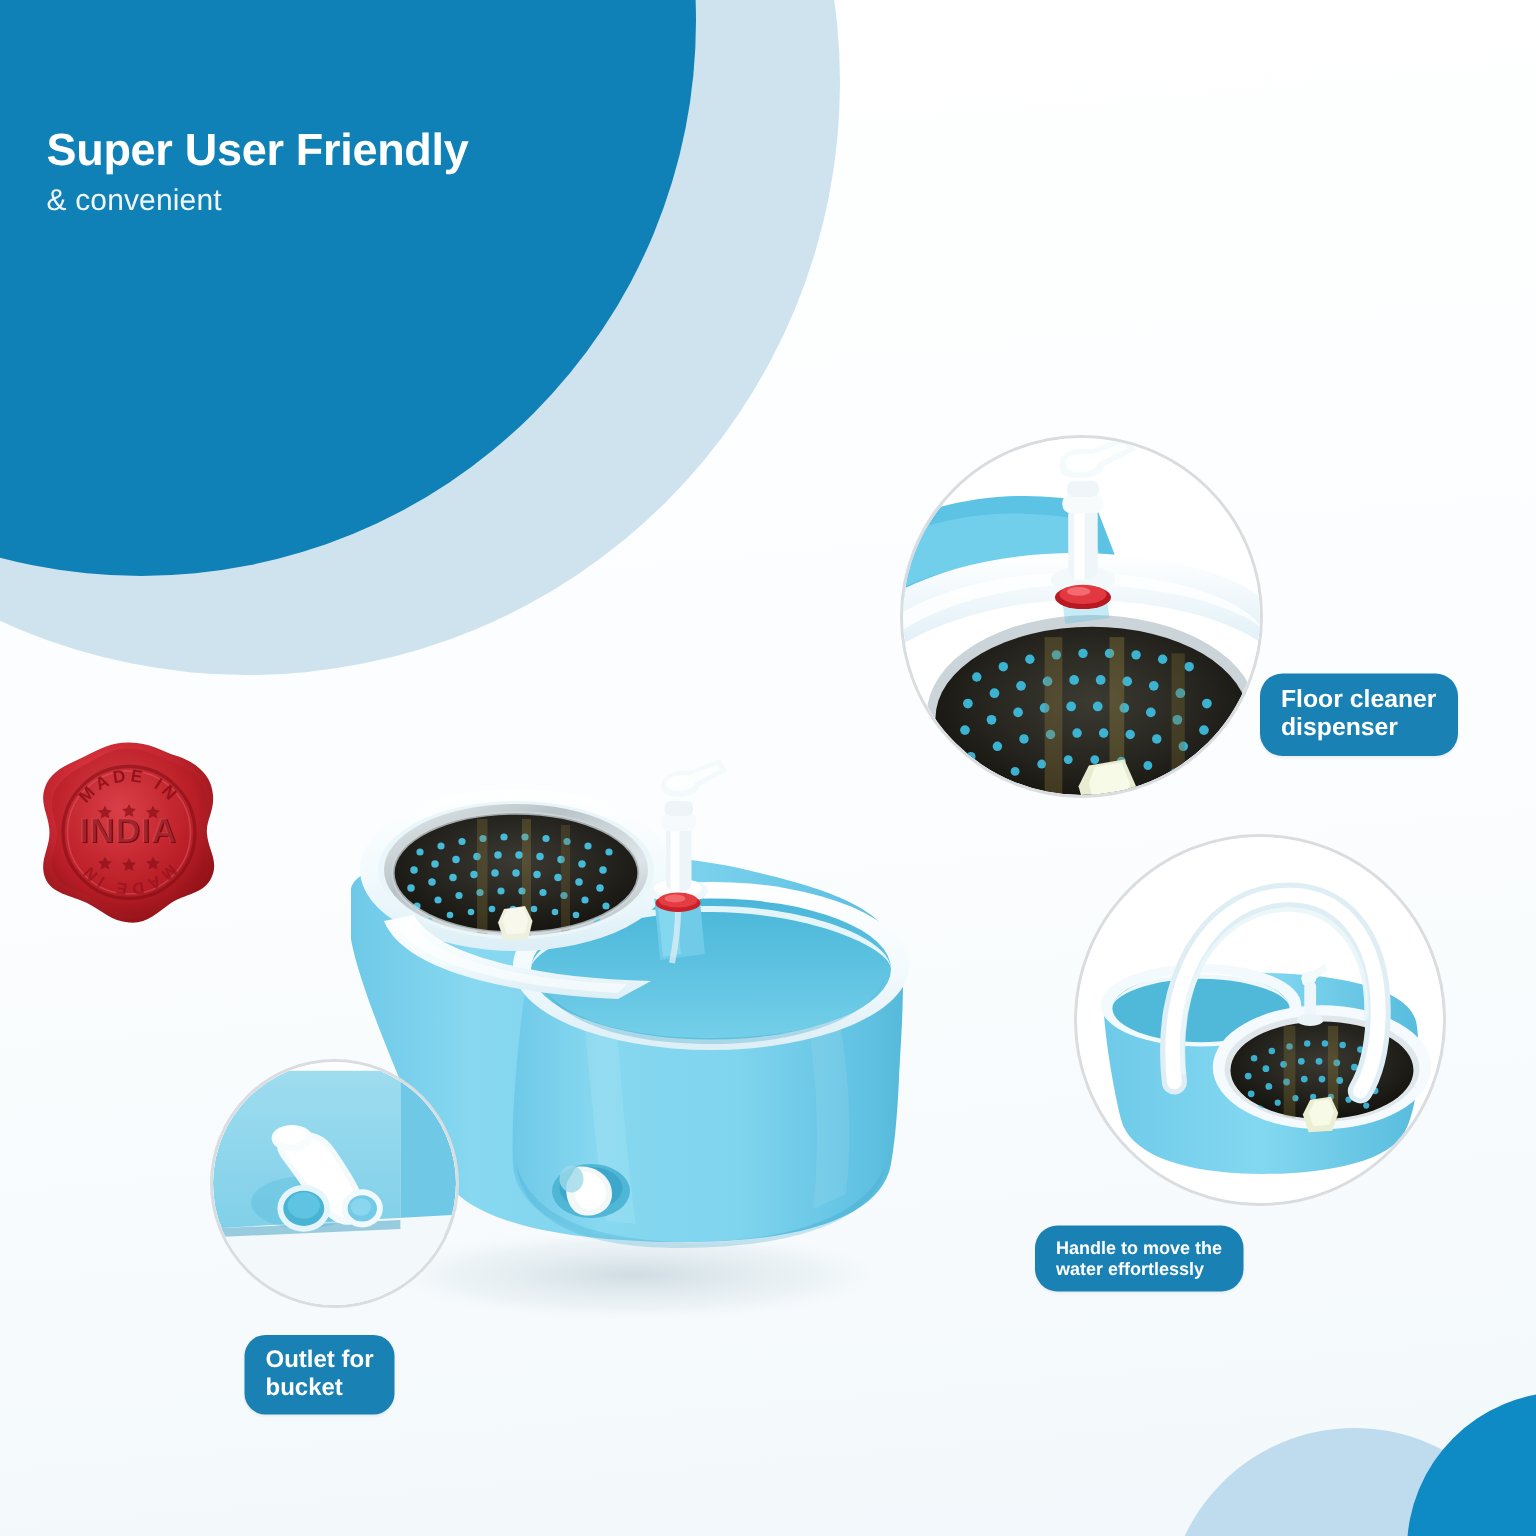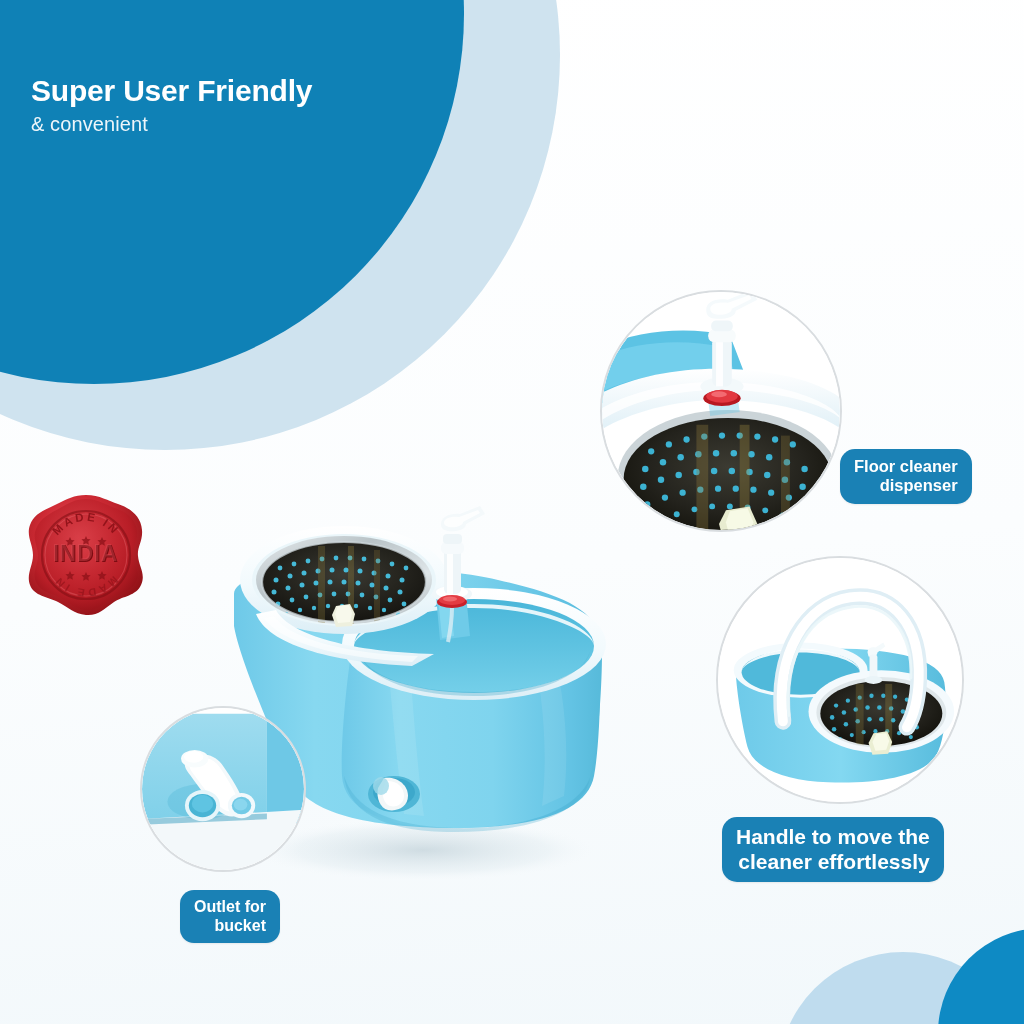--- a/index.html
+++ b/index.html
@@ -14,45 +14,45 @@
            background:linear-gradient(175deg,#ffffff 0%,#fbfdfe 55%,#f2f8fb 100%); }
 
   
   .blob { position:absolute; border-radius:50%; }
   .blob-hdr-light { left:-230px; top:-340px; width:790px; height:790px; background:#cfe3ef; }
   .blob-hdr-dark  { left:-276px; top:-356px; width:740px; height:740px; background:#0f81b6; }
   .blob-bl-light  { left:778px; top:952px; width:250px; height:250px; background:#bfdcee; }
   .blob-br-dark   { left:938px; top:928px; width:210px; height:210px; background:#0e8ac4; }
 
   
-  .header-text { position:absolute; left:31px; top:74px; width:440px; }
+  .header-text { position:absolute; left:31px; top:84px; width:440px; }
   .title-main {
     font-size:30px; font-weight:bold; color:#ffffff;
     letter-spacing:-0.2px; line-height:1.16; white-space:nowrap;
   }
   .title-sub {
     font-size:20px; font-weight:300; color:#eef6fa;
     letter-spacing:0.1px; line-height:1.2; margin-top:3px; white-space:nowrap;
   }
 
   
   .seal { position:absolute; left:24px; top:492px; width:124px; height:126px; }
   .seal svg { display:block; width:100%; height:100%; }
 
   
   .pill {
     position:absolute; background:#1a81b5; color:#ffffff;
-    border-radius:15px; text-align:right; font-weight:bold;
+    border-radius:15px; text-align:left; font-weight:bold;
     line-height:1.17; padding:8px 14px;
     box-shadow:0 1px 2px rgba(0,0,0,.07);
   }
   .pill span { display:block; white-space:nowrap; }
   .pill-dispenser { left:840px; top:449px; font-size:16.5px; }
-  .pill-handle    { left:722px; top:817px; font-size:21px; }
-  .pill-outlet    { left:163px; top:890px; font-size:16px; border-radius:14px;margin-left:17px; }
+  .pill-handle    { left:690px; top:817px; font-size:12px; }
+  .pill-outlet    { left:163px; top:890px; font-size:16px; border-radius:14px; }
 
   
   .callout {
     position:absolute; border-radius:50%; overflow:hidden;
     border:2px solid #d9dde0; background:#ffffff;
   }
   .callout-dispenser { left:600px; top:290px; width:242px; height:242px; }
   .callout-handle    { left:716px; top:556px; width:248px; height:248px; }
   .callout-outlet    { left:140px; top:706px; width:166px; height:166px; }
   .callout .inner { position:absolute; inset:0; }
@@ -565,21 +565,21 @@
     </div>
   </div>
 
   <div class="pill pill-dispenser">
     <span>Floor cleaner</span>
     <span>dispenser</span>
   </div>
 
   <div class="pill pill-handle">
     <span>Handle to move the</span>
-    <span>cleaner effortlessly</span>
+    <span>water effortlessly</span>
   </div>
 
   <div class="pill pill-outlet">
     <span>Outlet for</span>
     <span>bucket</span>
   </div>
 
 </div>
 
 </body></html>

